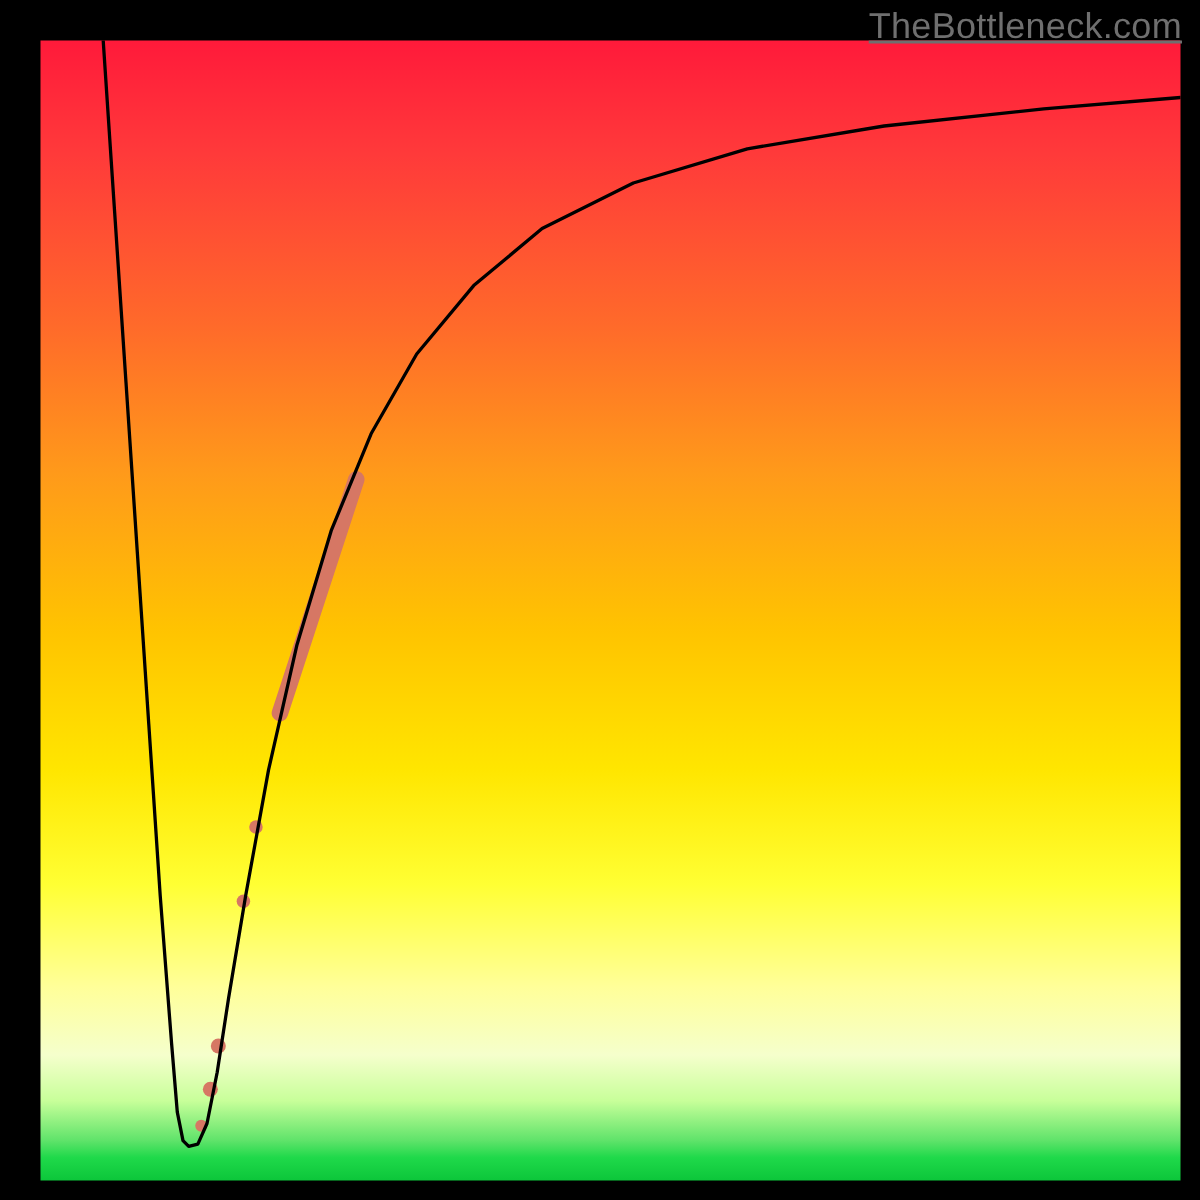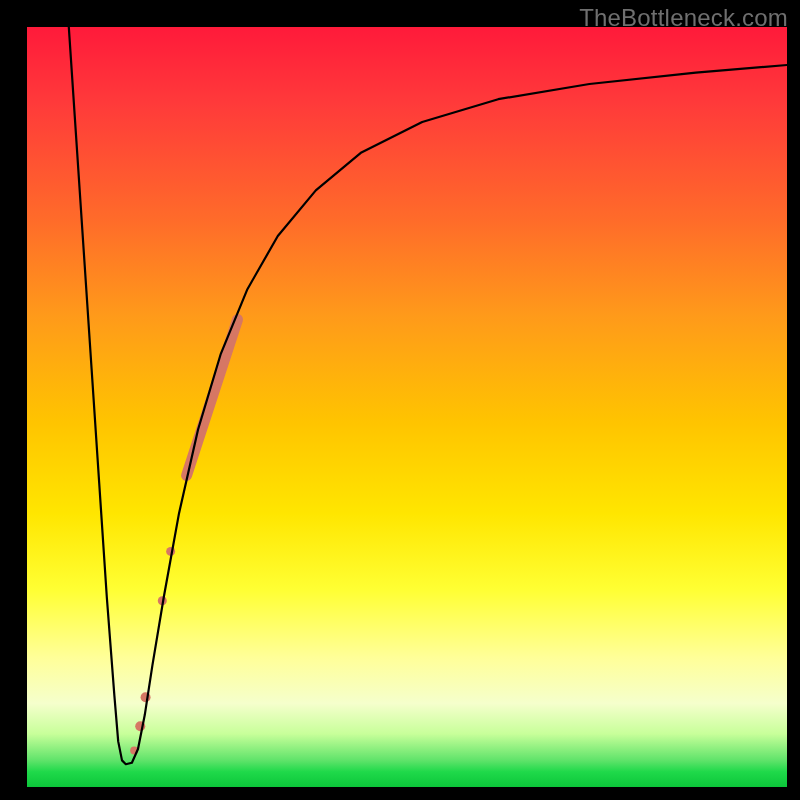--- a/index.html
+++ b/index.html
@@ -42,20 +42,21 @@
   }
   .watermark {
     position: absolute;
     top: 4px;
     right: 12px;
     color: #6f6f6f;
     font-size: 24px;
     font-weight: 500;
     letter-spacing: 0.2px;
     z-index: 5;
+    text-decoration: underline;
   }
   svg.overlay {
     position: absolute;
     left: 0;
     top: 0;
     width: 760px;
     height: 760px;
     z-index: 2;
   }
 </style>

